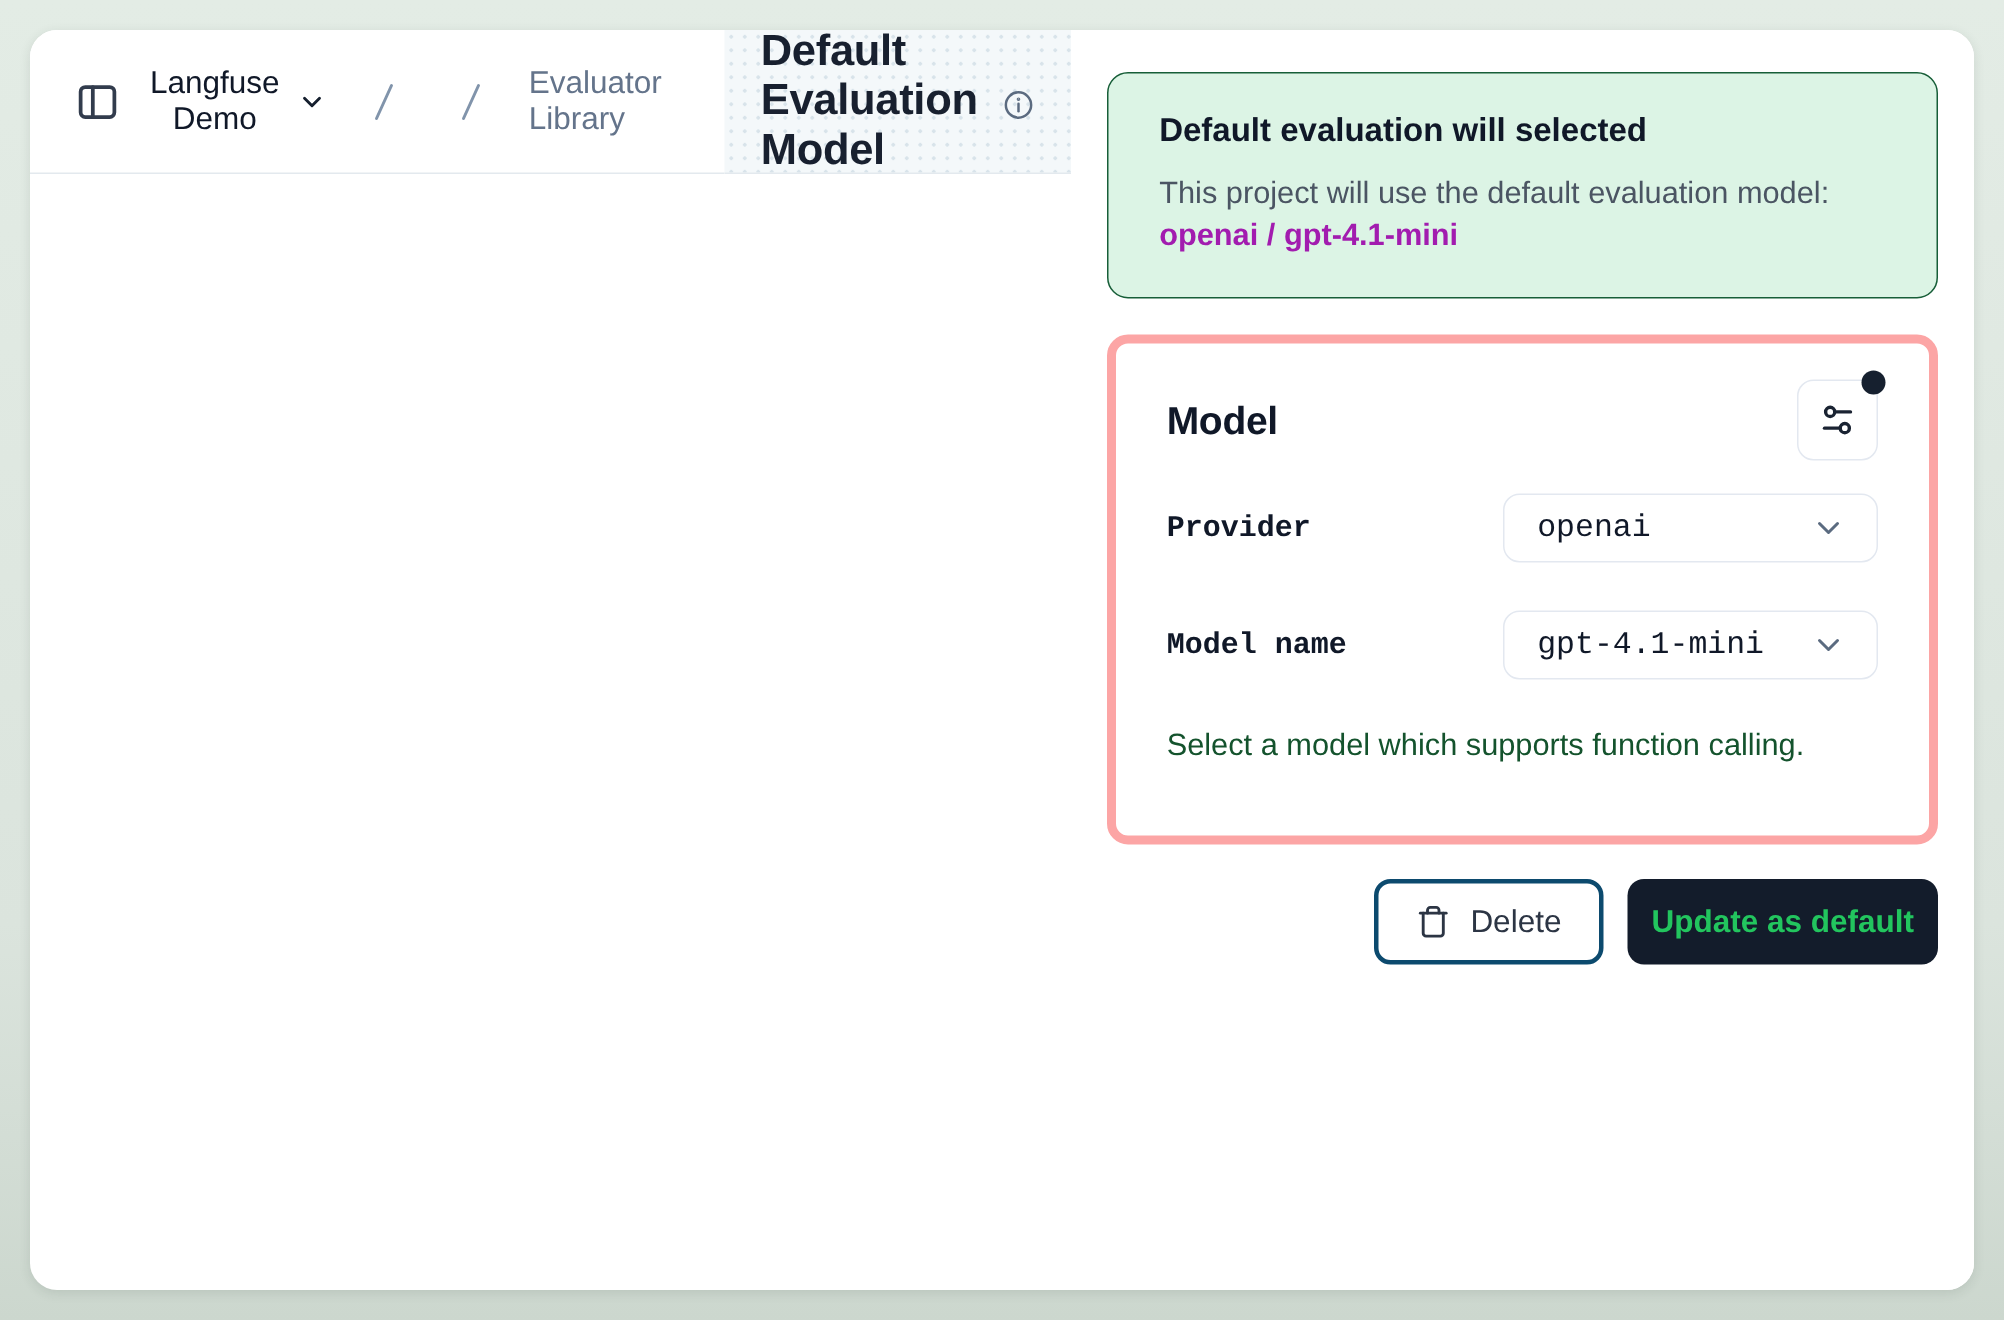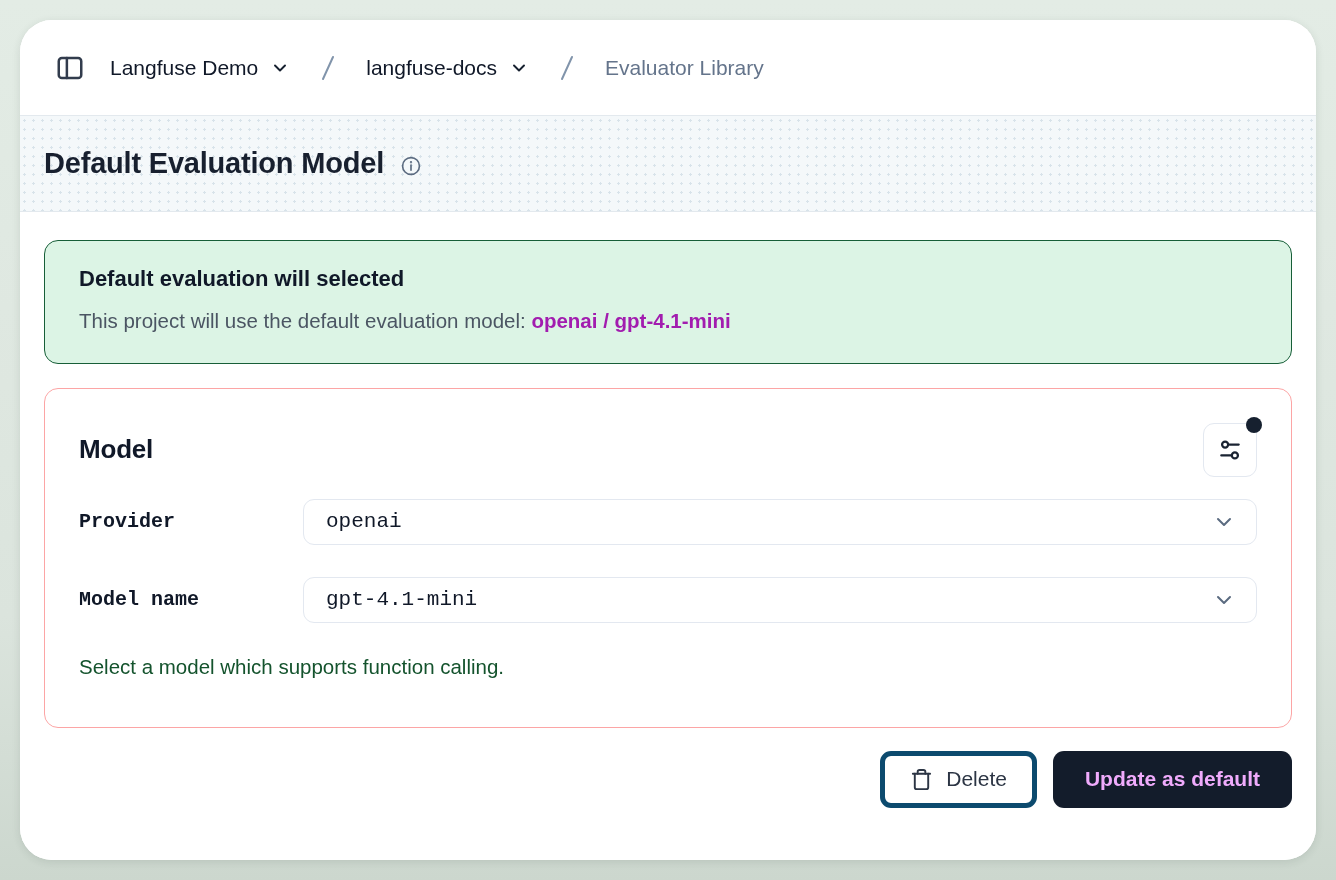--- a/index.html
+++ b/index.html
@@ -7,25 +7,25 @@
   body {
     font-family: "Liberation Sans", "DejaVu Sans", sans-serif;
     background: linear-gradient(180deg, #e3ece5 0%, #dbe4dd 70%, #ccd7ce 100%);
     position: relative;
     color: #0f172a;
   }
   .app-card {
     position: absolute;
     inset: 20px;
     background: #ffffff;
-    border-radius: 32px;
+    border-radius: 18px;
     overflow: hidden;
     box-shadow: 0 2px 8px rgba(40, 60, 50, 0.12);
     display: flex;
-    flex-direction: column;
+    flex-direction: row;
   }
   
   .topbar {
     height: 96px;
     flex: 0 0 96px;
     display: flex;
     align-items: center;
     padding: 0 30px;
     background: #ffffff;
     border-bottom: 1px solid #e3e9ee;
@@ -68,23 +68,23 @@
     background: #dcf4e5;
     border-radius: 14px;
     padding: 25px 34px 28px;
     margin-bottom: 24px;
   }
   .alert-title { font-size: 22px; font-weight: 700; color: #101828; margin-bottom: 15px; }
   .alert-body { font-size: 20.5px; color: #4b5563; line-height: 1.35; }
   .alert-body b { font-weight: 700; color: #a21caf; }
   
   .model-card {
-    border: 1px solid #fca5a5;
+    border: 6px solid #fca5a5;
     border-radius: 14px;
-    padding: 34px 34px 48px;
+    padding: 24px 34px 48px;
   }
   .model-card-header {
     display: flex; align-items: center; justify-content: space-between;
     margin-bottom: 22px;
   }
   .model-title { font-size: 26px; font-weight: 700; color: #101828; letter-spacing: -0.2px; }
   .settings-btn {
     position: relative;
     width: 54px; height: 54px;
     background: #fff;
@@ -121,34 +121,34 @@
   .helper-text { font-size: 20.5px; color: #14532d; margin-top: 0; }
   
   .actions {
     display: flex; justify-content: flex-end; align-items: center;
     gap: 16px; margin-top: 23px;
   }
   .delete-btn {
     height: 57px;
     display: flex; align-items: center; gap: 13px;
     background: #fff;
-    border: 5px solid #0c4a6e;
+    border: 3px solid #0c4a6e;
     border-radius: 11px;
     padding: 0 25px;
     cursor: pointer;
     font-family: inherit;
     font-size: 21px; font-weight: 500; color: #2c3544;
   }
   .primary-btn {
     height: 57px;
     background: #131c2b;
-    color: #f0abfc;
+    color: #22c55e;
     border: none;
     border-radius: 11px;
-    padding: 0 32px;
+    padding: 0 16px;
     cursor: pointer;
     font-family: inherit;
     font-size: 21px; font-weight: 700;
   }
   svg { display: block; }
 </style>
 </head>
 <body>
 
 <div class="app-card">
@@ -172,28 +172,20 @@
             </svg>
         </span>
       </button>
 
       <span class="crumb-slash">
         <svg width="28" height="30" viewBox="0 0 28 30">
             <line x1="19" y1="4" x2="9" y2="26" stroke="#8194ab" stroke-width="2" stroke-linecap="round"></line>
           </svg>
       </span>
 
-      <button class="crumb-btn">
-        <span>langfuse-docs</span>
-        <span>
-          <svg width="20" height="20" viewBox="0 0 24 24" fill="none" stroke="#16202f" stroke-width="2.3" stroke-linecap="round" stroke-linejoin="round">
-              <polyline points="6 9 12 15 18 9"></polyline>
-            </svg>
-        </span>
-      </button>
 
       <span class="crumb-slash">
         <svg width="28" height="30" viewBox="0 0 28 30">
             <line x1="19" y1="4" x2="9" y2="26" stroke="#8194ab" stroke-width="2" stroke-linecap="round"></line>
           </svg>
       </span>
 
       <span class="crumb-page">Evaluator Library</span>
     </nav>
   </div>

